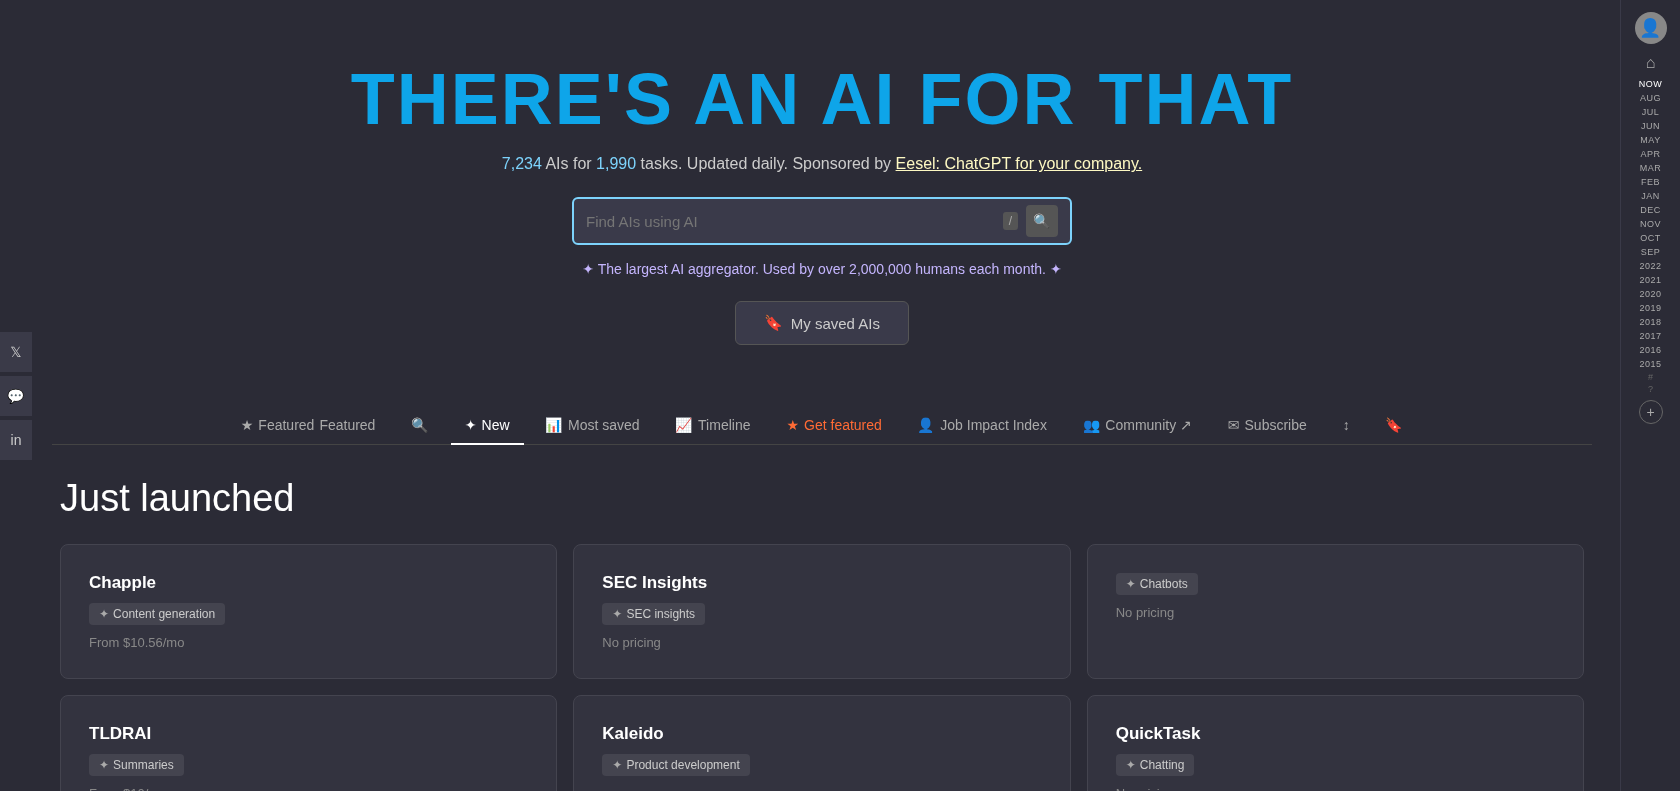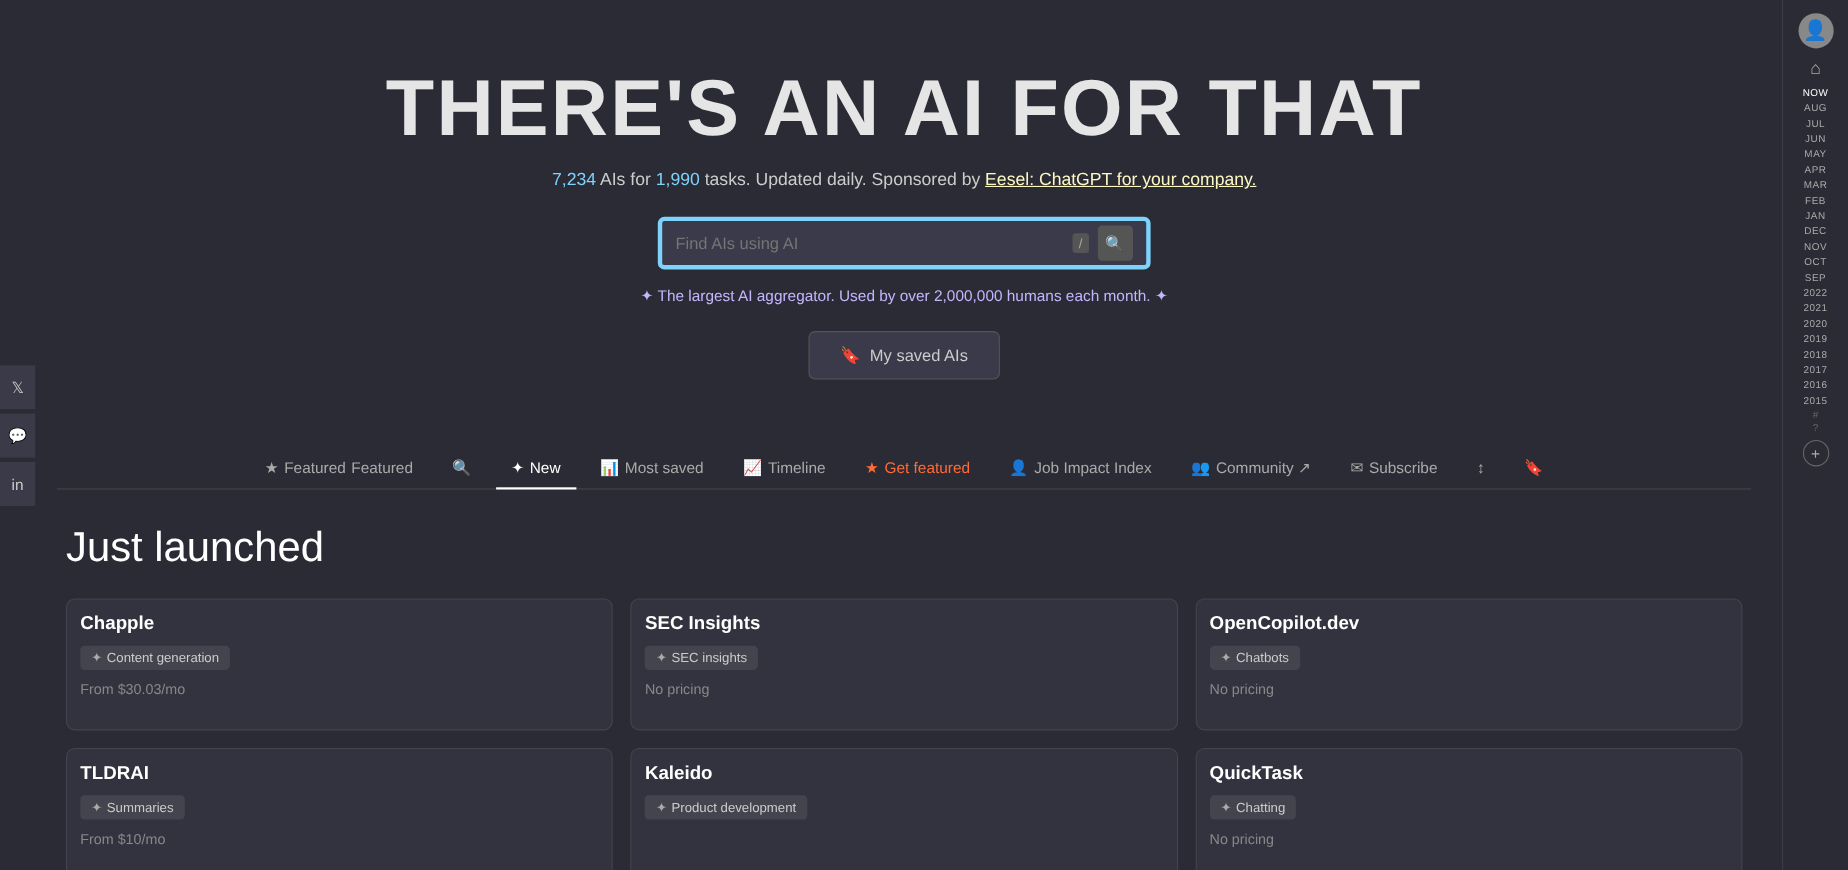--- a/index.html
+++ b/index.html
@@ -107,21 +107,21 @@
 
     
     .hero {
       text-align: center;
       padding: 20px 0 30px 0;
     }
     .hero-title {
       font-size: 72px;
       font-weight: 900;
       letter-spacing: 2px;
-      color: #e5e5e5;
+      color: #0ea5e9;
       text-transform: uppercase;
       font-family: 'Arial Black', 'Arial', sans-serif;
       line-height: 1.1;
       margin-bottom: 16px;
     }
     .hero-subtitle {
       font-size: 16px;
       color: #ccc;
       margin-bottom: 24px;
     }
@@ -134,23 +134,23 @@
     
     .search-container {
       display: flex;
       justify-content: center;
       margin-bottom: 16px;
     }
     .search-bar {
       display: flex;
       align-items: center;
       background: #3a3a4a;
-      border: 4px solid #7dd3fc;
+      border: 2px solid #7dd3fc;
       border-radius: 6px;
-      width: 448px;
+      width: 500px;
       height: 48px;
       padding: 0 12px;
     }
     .search-input {
       background: transparent;
       border: none;
       outline: none;
       color: #aaa;
       font-size: 15px;
       flex: 1;
@@ -245,21 +245,21 @@
     .cards-grid {
       display: grid;
       grid-template-columns: repeat(3, 1fr);
       gap: 16px;
       padding: 0 8px;
     }
     .card {
       background: #33333f;
       border: 1px solid #44444f;
       border-radius: 8px;
-      padding: 12px;
+      padding: 28px;
       cursor: pointer;
       min-height: 120px;
     }
     .card-title {
       font-size: 17px;
       font-weight: 600;
       color: #ffffff;
       margin-bottom: 10px;
     }
     .card-tag {
@@ -395,34 +395,33 @@
   <h2 class="section-title">Just launched</h2>
 
   <div class="cards-grid">
 
     <div class="card">
       <div class="card-title">Chapple</div>
       <div class="card-tag">
         <span class="sparkle">✦</span>
         <span>Content generation</span>
       </div>
-      <div class="card-price">From $30.03/mo</div>
+      <div class="card-price">From $10.56/mo</div>
     </div>
 
     <div class="card">
       <div class="card-title">SEC Insights</div>
       <div class="card-tag">
         <span class="sparkle">✦</span>
         <span>SEC insights</span>
       </div>
       <div class="card-price">No pricing</div>
     </div>
 
     <div class="card">
-      <div class="card-title">OpenCopilot.dev</div>
       <div class="card-tag">
         <span class="sparkle">✦</span>
         <span>Chatbots</span>
       </div>
       <div class="card-price">No pricing</div>
     </div>
 
     <div class="card">
       <div class="card-title">TLDRAI</div>
       <div class="card-tag">

